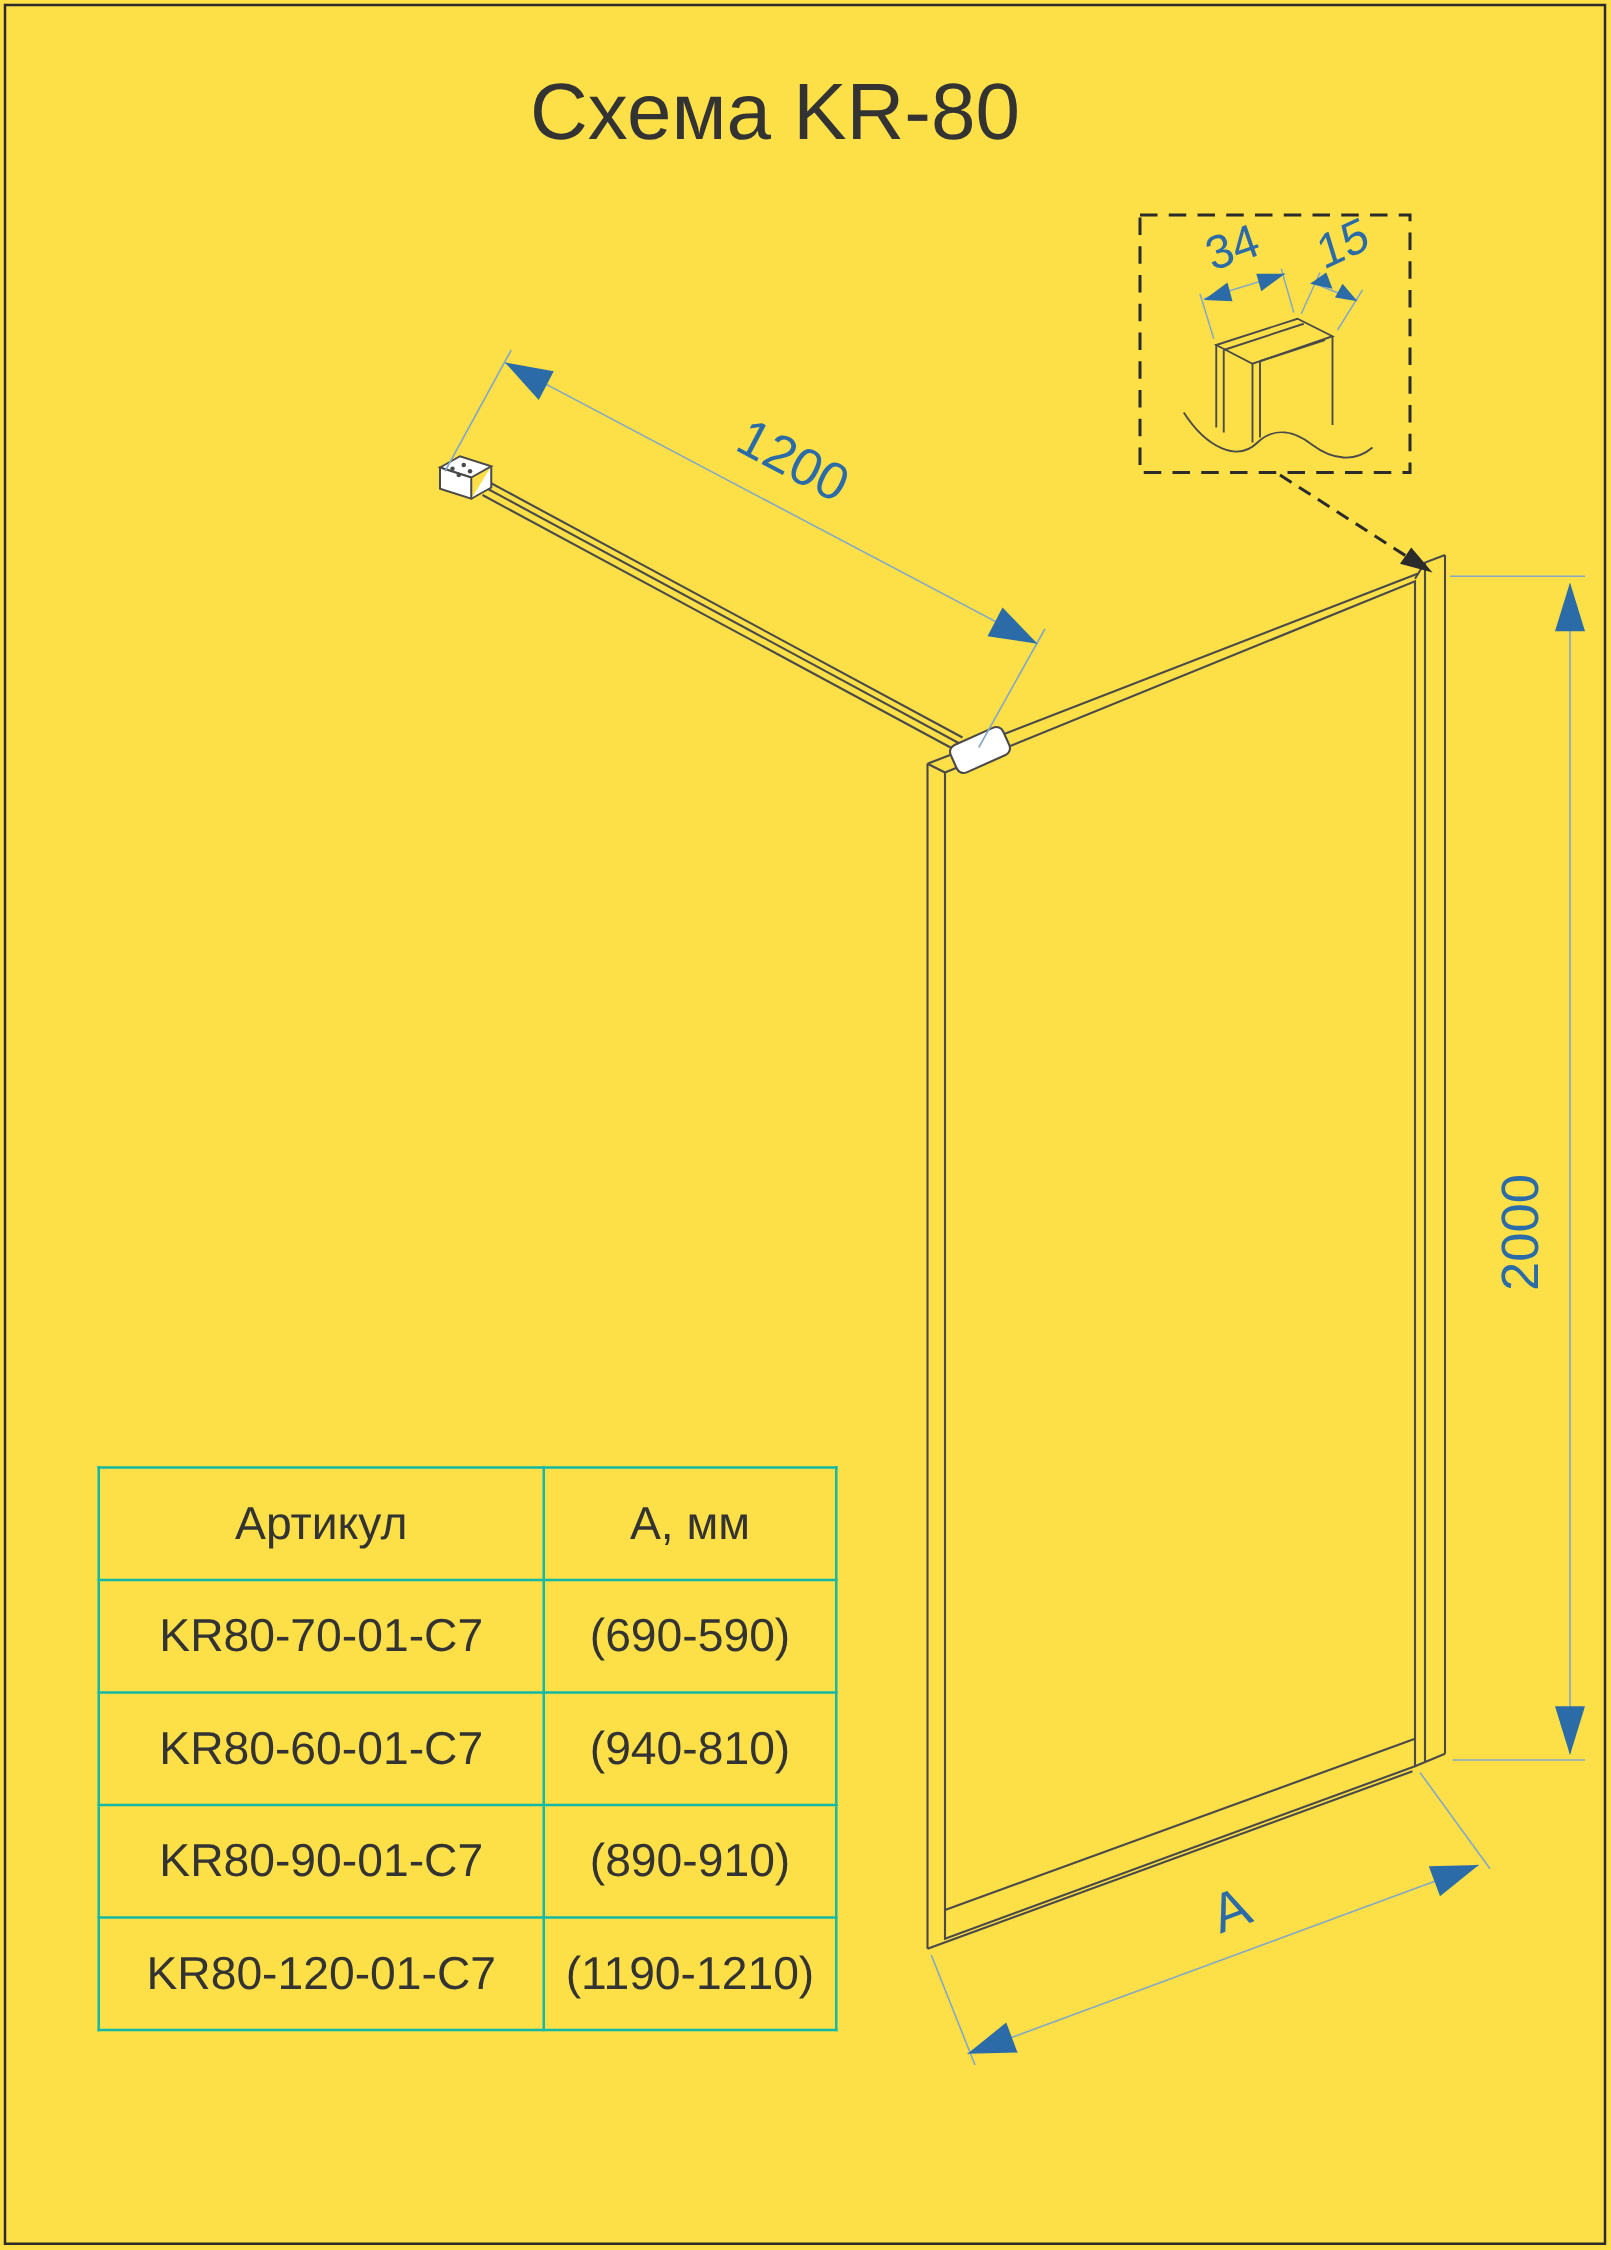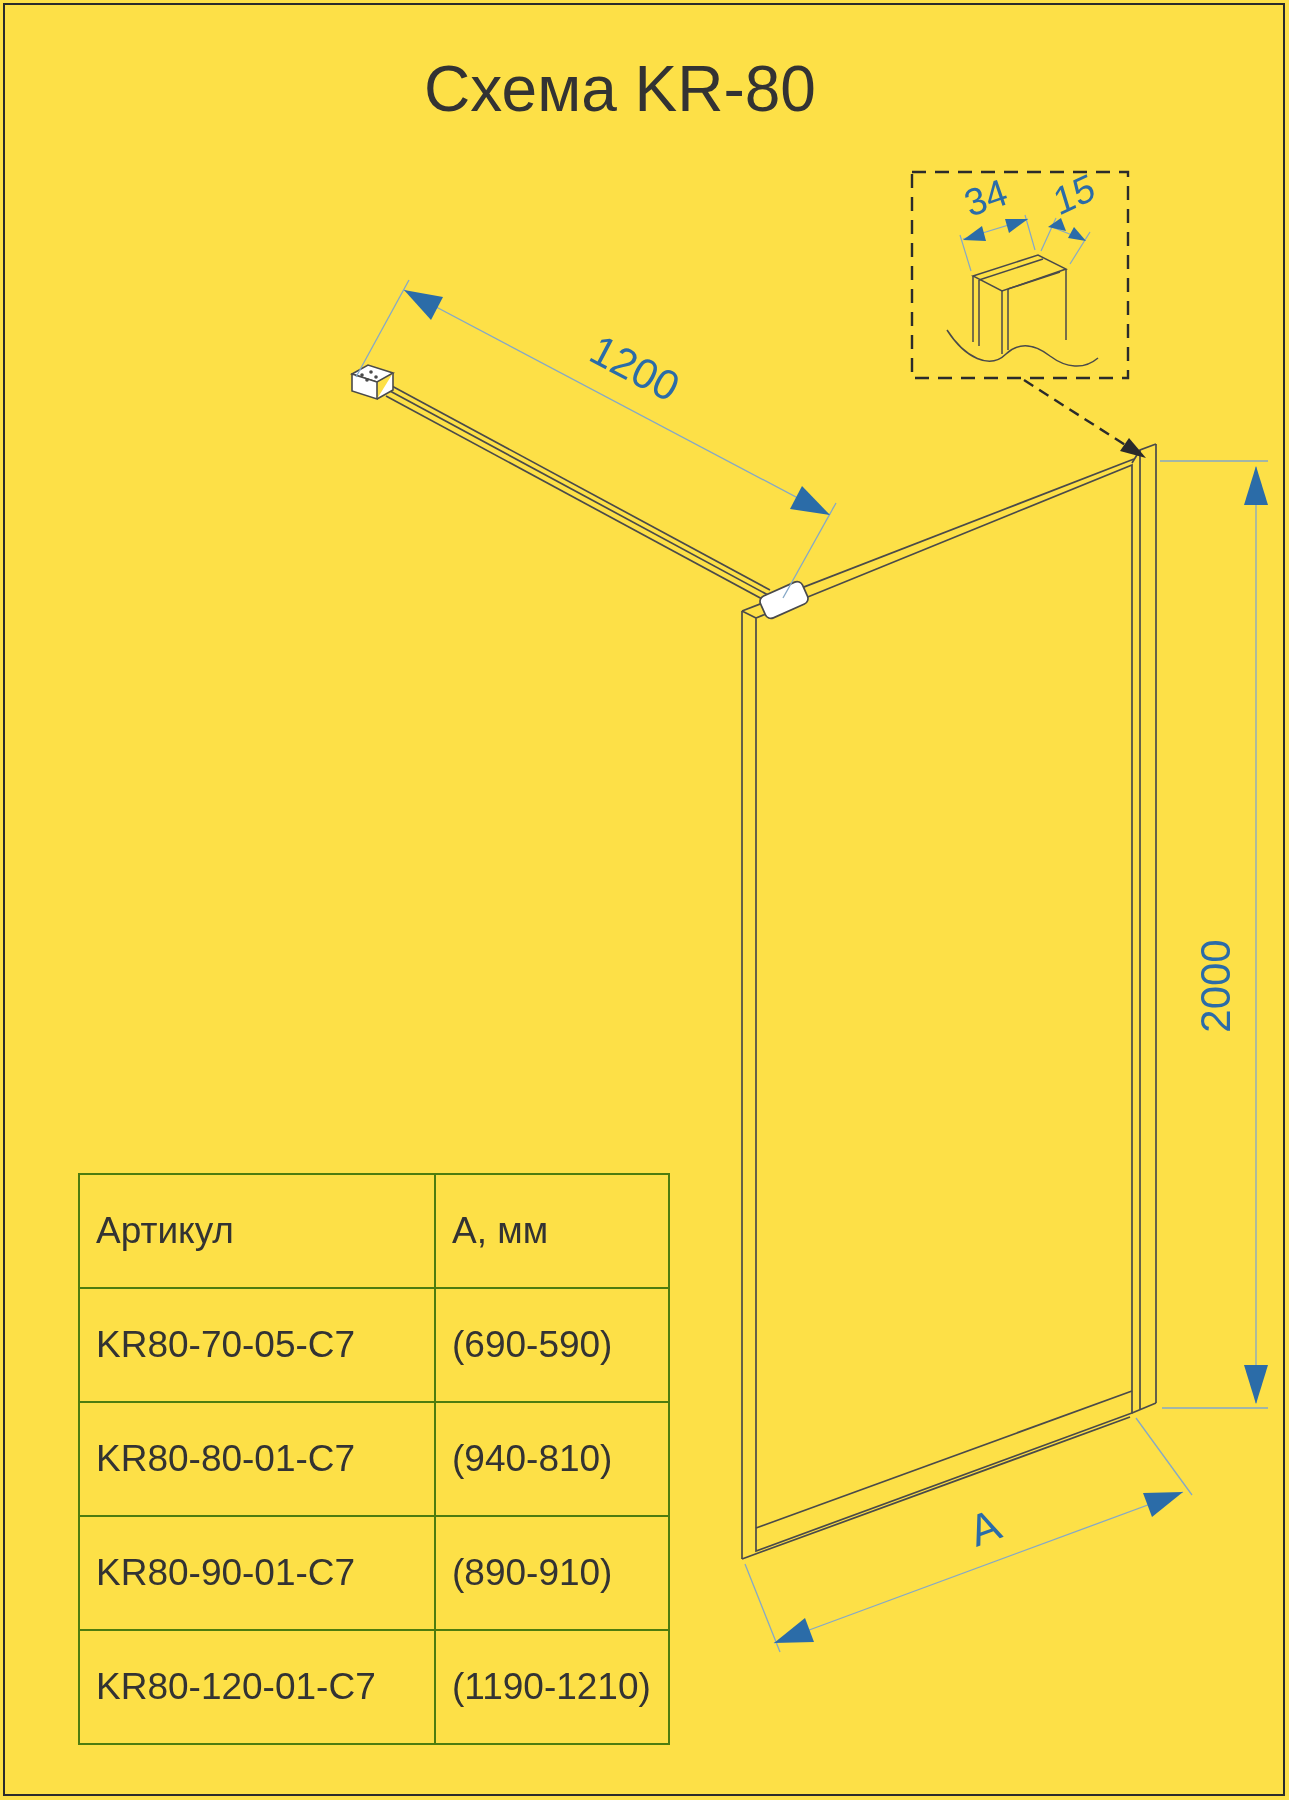--- a/index.html
+++ b/index.html
@@ -24,23 +24,23 @@
     white-space:nowrap;
   }
   svg.diagram{position:absolute;left:0;top:0;}
   .spec-table{
     position:absolute;left:78px;top:1173px;
     border-collapse:collapse;
     table-layout:fixed;
     font-size:37px;color:#333333;
   }
   .spec-table td,.spec-table th{
-    border:2px solid #4d7c0f;
-    vertical-align:middle;
-    height:80px;padding:16px;
+    border:2px solid #14b8a6;
+    text-align:center;vertical-align:middle;
+    height:80px;padding:4px;
     font-weight:400;
   }
   .spec-table .col-art{width:356px;}
   .spec-table .col-a{width:234px;}
   svg text{font-family:"Liberation Sans", sans-serif;}
 </style>
 </head>
 <body>
 
 <div class="page">
@@ -181,25 +181,25 @@
     <colgroup>
         <col class="col-art">
         <col class="col-a">
       </colgroup>
     <tbody>
       <tr>
         <td>Артикул</td>
         <td>А, мм</td>
       </tr>
       <tr>
-        <td>KR80-70-05-C7</td>
+        <td>KR80-70-01-C7</td>
         <td>(690-590)</td>
       </tr>
       <tr>
-        <td>KR80-80-01-C7</td>
+        <td>KR80-60-01-C7</td>
         <td>(940-810)</td>
       </tr>
       <tr>
         <td>KR80-90-01-C7</td>
         <td>(890-910)</td>
       </tr>
       <tr>
         <td>KR80-120-01-C7</td>
         <td>(1190-1210)</td>
       </tr>

